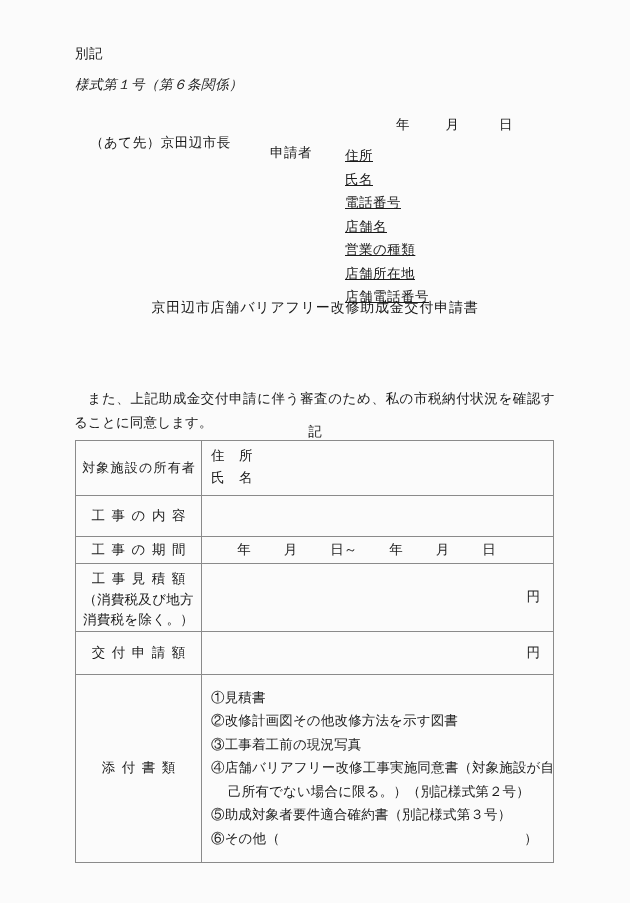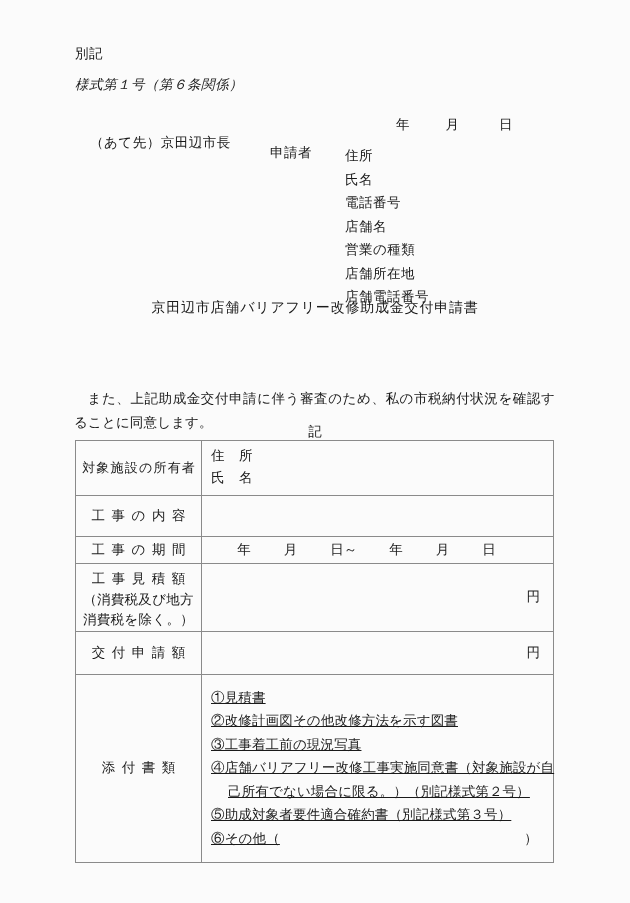--- a/index.html
+++ b/index.html
@@ -72,20 +72,21 @@
     position: absolute;
     left: 0;
     top: 0;
     letter-spacing: 0.5px;
     white-space: nowrap;
   }
   .applicant-fields {
     position: absolute;
     left: 75px;
     top: 0;
+    text-decoration: underline;
   }
   .applicant-fields div {
     line-height: 23.5px;
     letter-spacing: 0.5px;
     white-space: nowrap;
   }
 
   
   .doc-title {
     position: absolute;
@@ -208,21 +209,20 @@
 
   
   .r-grant .col-label,
   .r-grant .col-value { height: 42px; vertical-align: middle; }
 
   
   .r-attach .col-label { vertical-align: middle; }
   .r-attach .col-value { vertical-align: top; }
   .attach-list {
     padding: 11px 9px 12px 9px;
-    text-decoration: underline;
   }
   .attach-list div {
     line-height: 23.5px;
     letter-spacing: 0.15px;
     white-space: nowrap;
   }
   .attach-list .cont {
     padding-left: 17px;
   }
   .attach-list .other {

